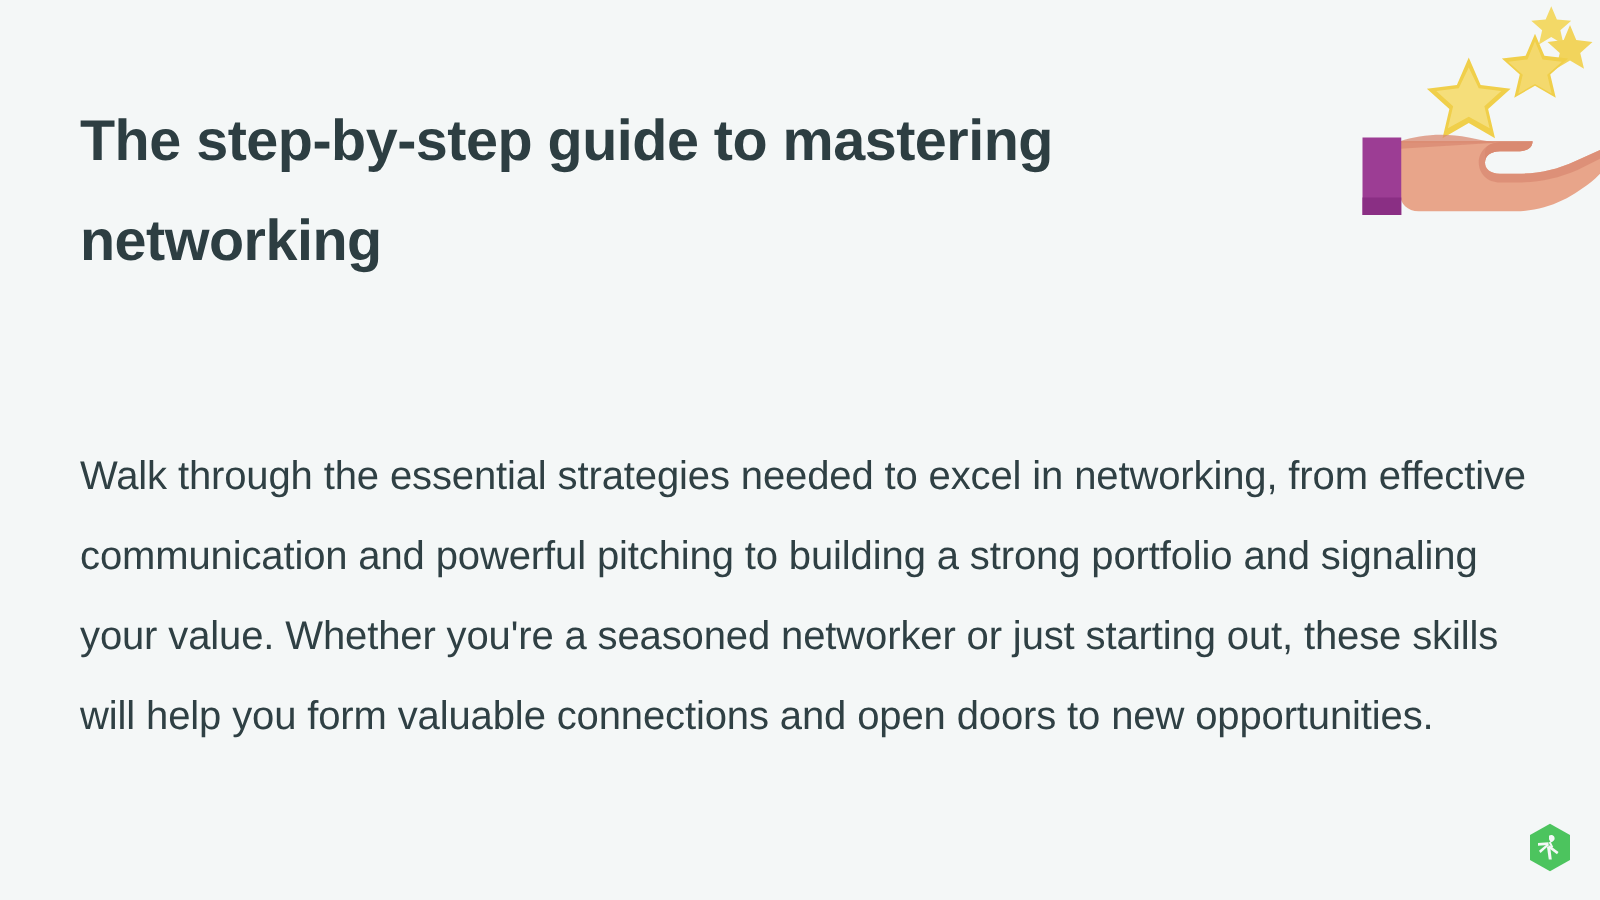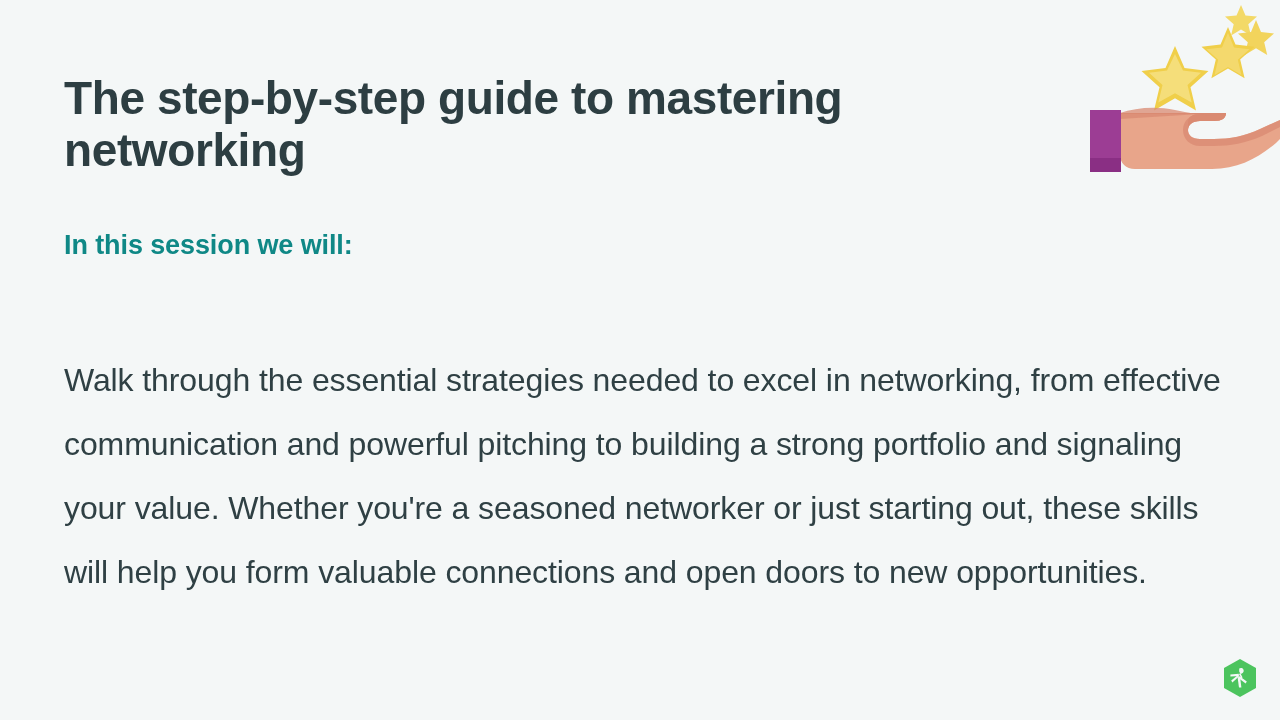--- a/index.html
+++ b/index.html
@@ -23,21 +23,21 @@
     background: #f4f7f7;
   }
 
   
   .title {
     position: absolute;
     left: 64px;
     top: 72px;
     width: 900px;
     font-size: 46px;
-    line-height: 52px;
+    line-height: 80px;
     font-weight: 600;
     letter-spacing: -0.4px;
     color: #2d3e42;
     white-space: pre-line;
   }
 
   
   .subtitle {
     position: absolute;
     left: 64px;
@@ -83,21 +83,20 @@
   }
   .logo svg { display: block; width: 36px; height: 40px; }
 </style>
 </head>
 <body>
 
 <div class="slide">
 
   <h1 class="title">The step-by-step guide to mastering networking</h1>
 
-  <h2 class="subtitle">In this session we will:</h2>
 
   <p class="body-text">Walk through the essential strategies needed to excel in networking, from effective communication and powerful pitching to building a strong portfolio and signaling your value. Whether you're a seasoned networker or just starting out, these skills will help you form valuable connections and open doors to new opportunities.</p>
 
   <div class="illustration">
     <svg viewBox="0 0 200 190" xmlns="http://www.w3.org/2000/svg">
 
       <g>
         <path d="M161 5 L165.5 15.5 L177 16.5 L168.3 24.2 L170.9 35.5 L161 29.5 L151.1 35.5 L153.7 24.2 L145 16.5 L156.5 15.5 Z" fill="#f3d967"></path>
       </g>
 

